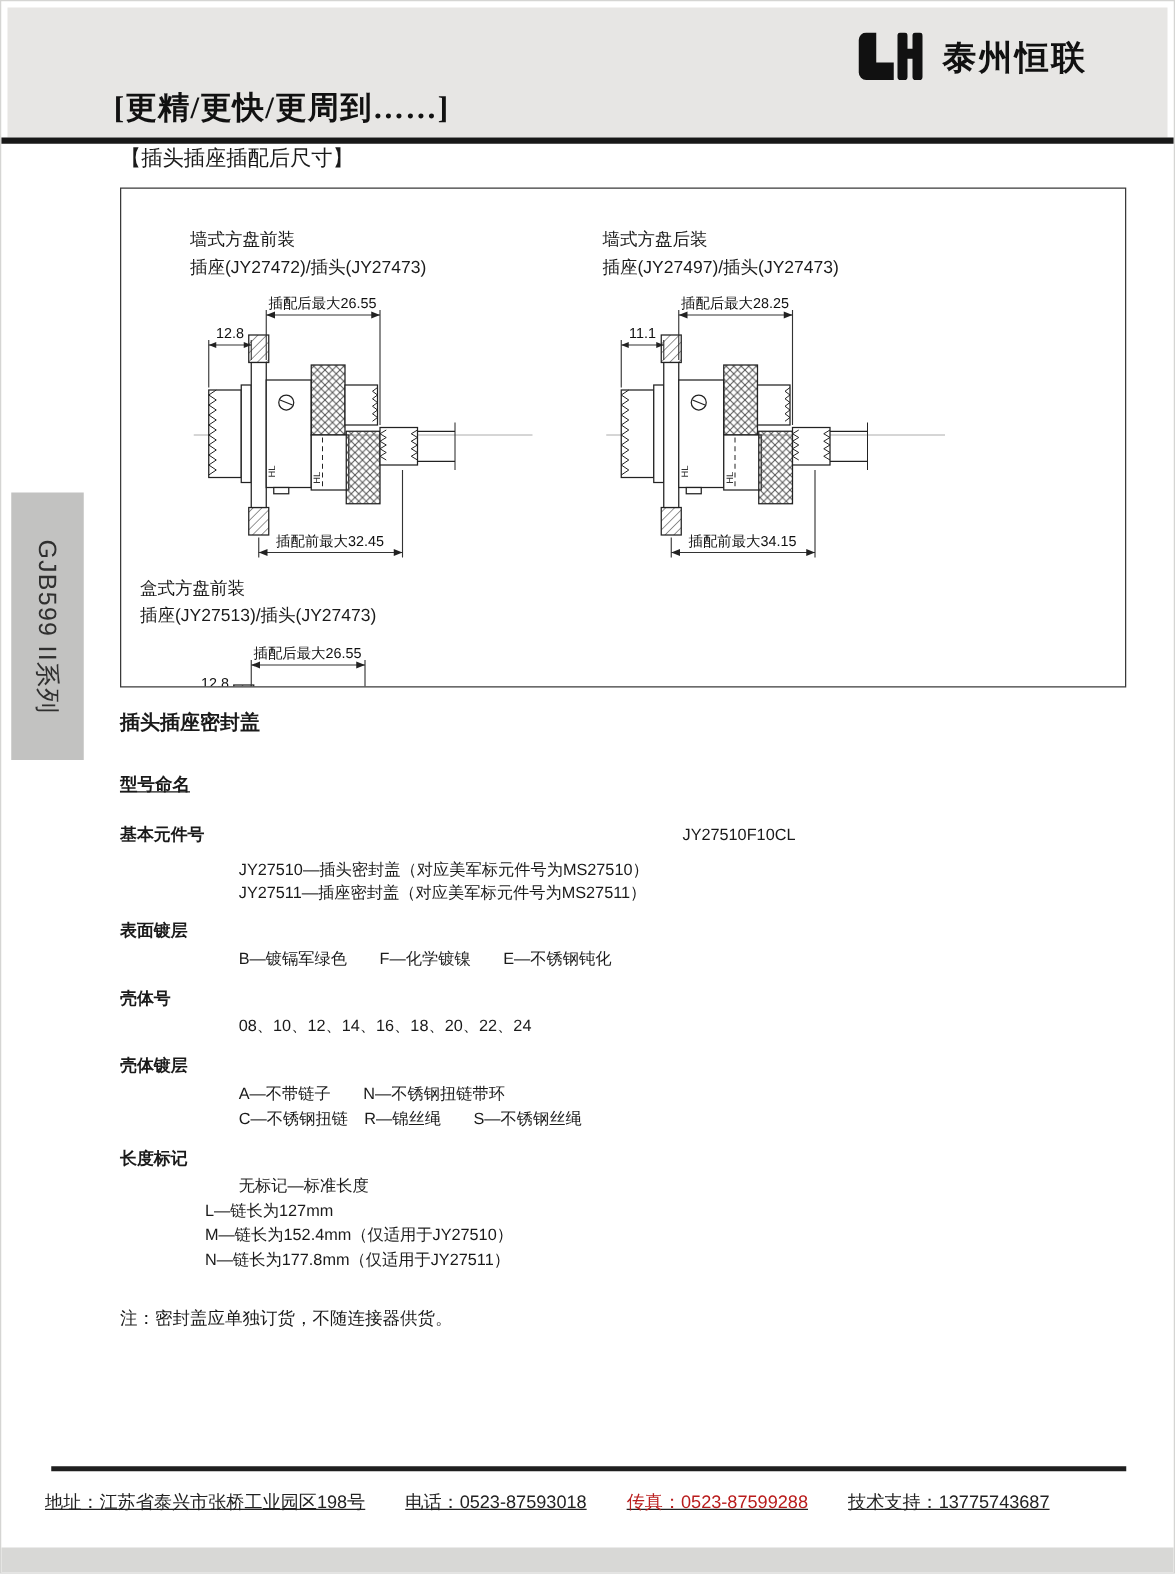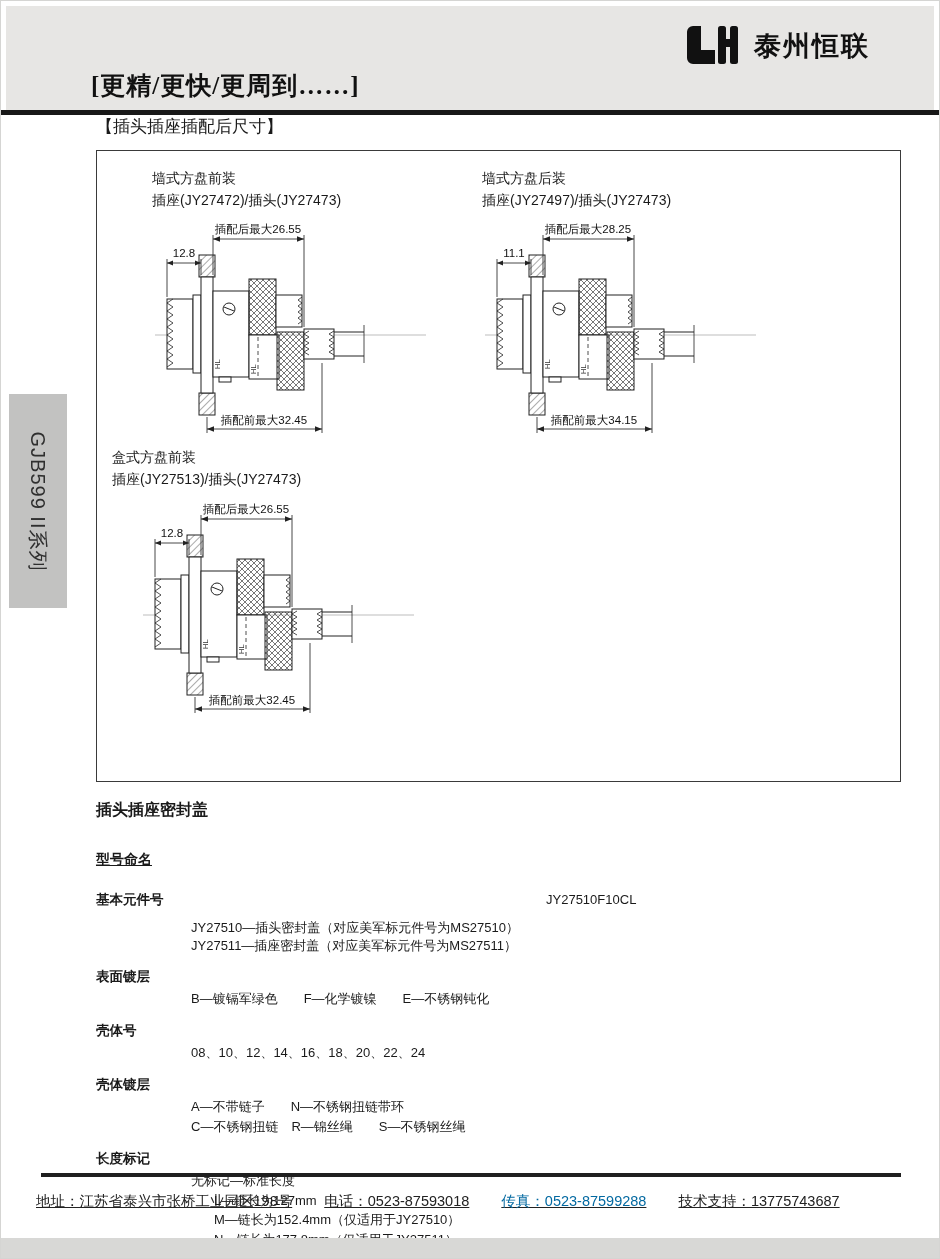--- a/index.html
+++ b/index.html
@@ -13,39 +13,39 @@
   .brand{position:absolute;right:64px;top:20px;display:flex;align-items:center;gap:9px;}
   .brand-text{font-weight:bold;font-size:27px;letter-spacing:2px;color:#111;}
   .top-rule{position:absolute;top:109px;left:0;right:0;height:5px;background:#181818;}
   
   .side-tab{position:absolute;left:8px;top:393px;width:58px;height:214px;background:#c2c2c1;
             display:flex;align-items:center;justify-content:center;}
   .side-tab span{transform:rotate(90deg);white-space:nowrap;font-size:20px;letter-spacing:1px;color:#2f2f2f;}
   
   .content{position:absolute;top:114px;left:0;right:0;padding:0 38px 0 95px;}
   .section-title{font-size:17px;font-weight:normal;}
-  .diagram-box{margin-top:12px;border:1.5px solid #3a3a3a;height:632px;box-sizing:border-box;
-               padding-top:17px;overflow:hidden;}
+  .diagram-box{margin-top:12px;border:1.5px solid #3a3a3a;height:400px;box-sizing:border-box;
+               padding-top:30px;overflow:hidden;}
   .diagram-grid{display:grid;grid-template-columns:350px 1fr;}
   .dcol1{padding-left:55px;}
   .dcol2{padding-left:35px;}
   .dcap{font-size:14px;line-height:1.55;}
   .conn-svg{display:block;margin-top:6px;}
   .dblock3{padding-left:15px;margin-top:8px;}
   .dblock3 .conn-svg{margin-left:28px;}
   
   .seal-title{margin-top:18px;font-size:16px;font-weight:bold;}
   .seal-subtitle{margin-top:30px;font-size:14px;font-weight:bold;text-decoration:underline;}
   .base-row{display:flex;align-items:baseline;margin-top:22px;font-size:13.5px;}
   .base-label{font-weight:bold;}
   .codes{margin-left:auto;margin-right:50px;width:305px;display:flex;font-size:13px;}
   .desc-block{margin-left:95px;margin-top:10px;font-size:13px;line-height:1.4;}
   .spec-label{font-weight:bold;font-size:13.5px;margin-top:13px;}
   .spec-line{margin-left:95px;font-size:13px;margin-top:4px;white-space:pre-wrap;line-height:1.45;}
-  .spec-line.indent2{margin-left:118px;margin-top:1px;}
+  .spec-line.indent2{margin-left:68px;margin-top:1px;}
   .note-line{margin-top:28px;font-size:14px;}
   
   .footer-rule{position:absolute;top:1172px;left:40px;width:860px;height:4px;background:#1f1f1f;}
   .footer-row{position:absolute;top:1191px;left:35px;right:30px;display:flex;column-gap:32px;
               font-size:14.5px;color:#222;white-space:nowrap;text-decoration:underline;}
   .bottom-strip{position:absolute;left:0;right:0;bottom:0;height:20px;background:#d8d8d6;}
   svg text{font-family:"Liberation Sans","DejaVu Sans",sans-serif;}
 </style>
 </head>
 <body>
@@ -200,18 +200,18 @@
     <div class="spec-line indent2">M—链长为152.4mm（仅适用于JY27510）</div>
     <div class="spec-line indent2">N—链长为177.8mm（仅适用于JY27511）</div>
 
     <div class="note-line">注：密封盖应单独订货，不随连接器供货。</div>
   </div>
 
   <div class="footer-rule"></div>
   <div class="footer-row">
     <span>地址：江苏省泰兴市张桥工业园区198号</span>
     <span>电话：0523-87593018</span>
-    <span id="fax-item" style="color: #0369a1;">传真：0523-87599288</span>
+    <span id="fax-item" style="color: #b91c1c;">传真：0523-87599288</span>
     <span>技术支持：13775743687</span>
   </div>
   <div class="bottom-strip"></div>
 
 </div>
 
 </body></html>

